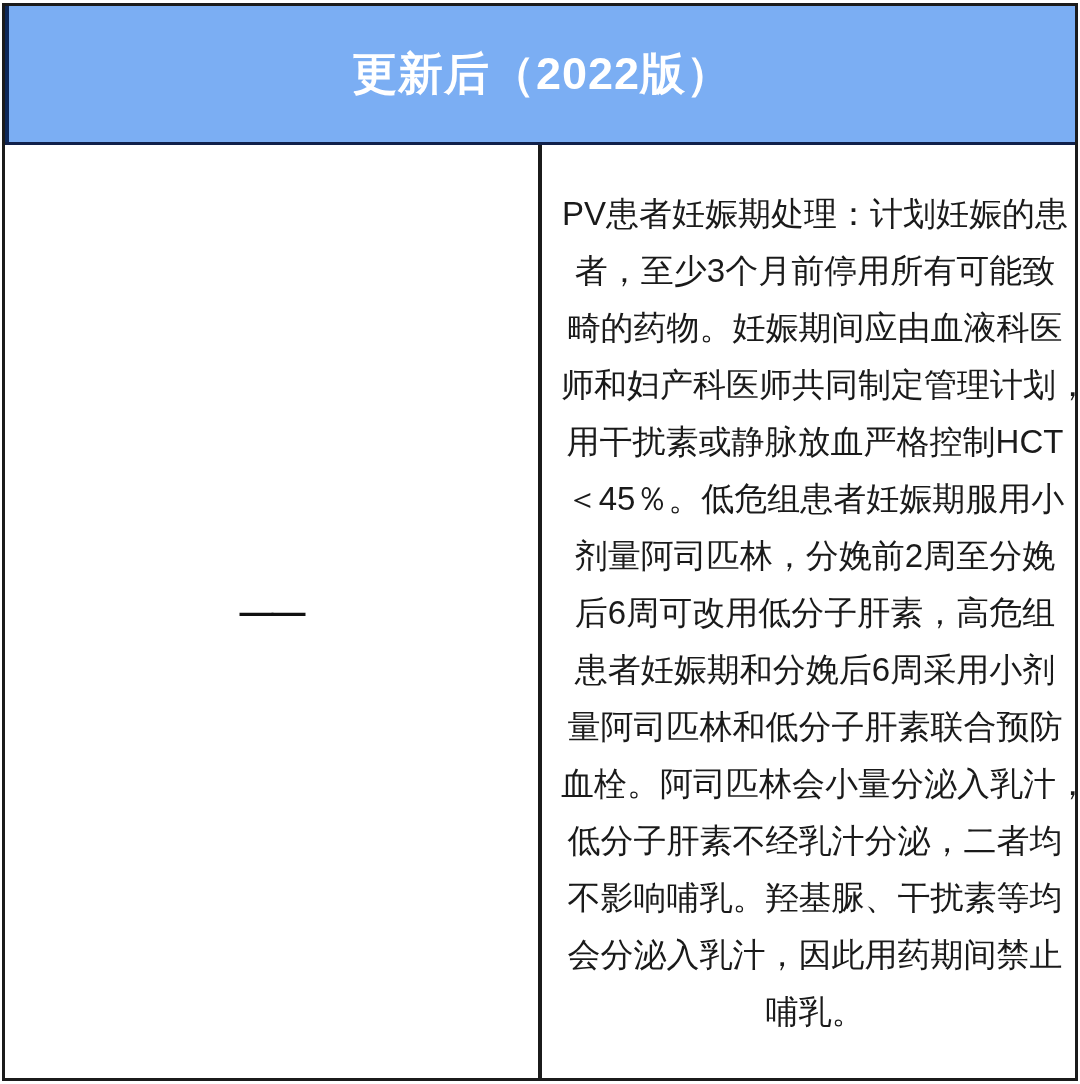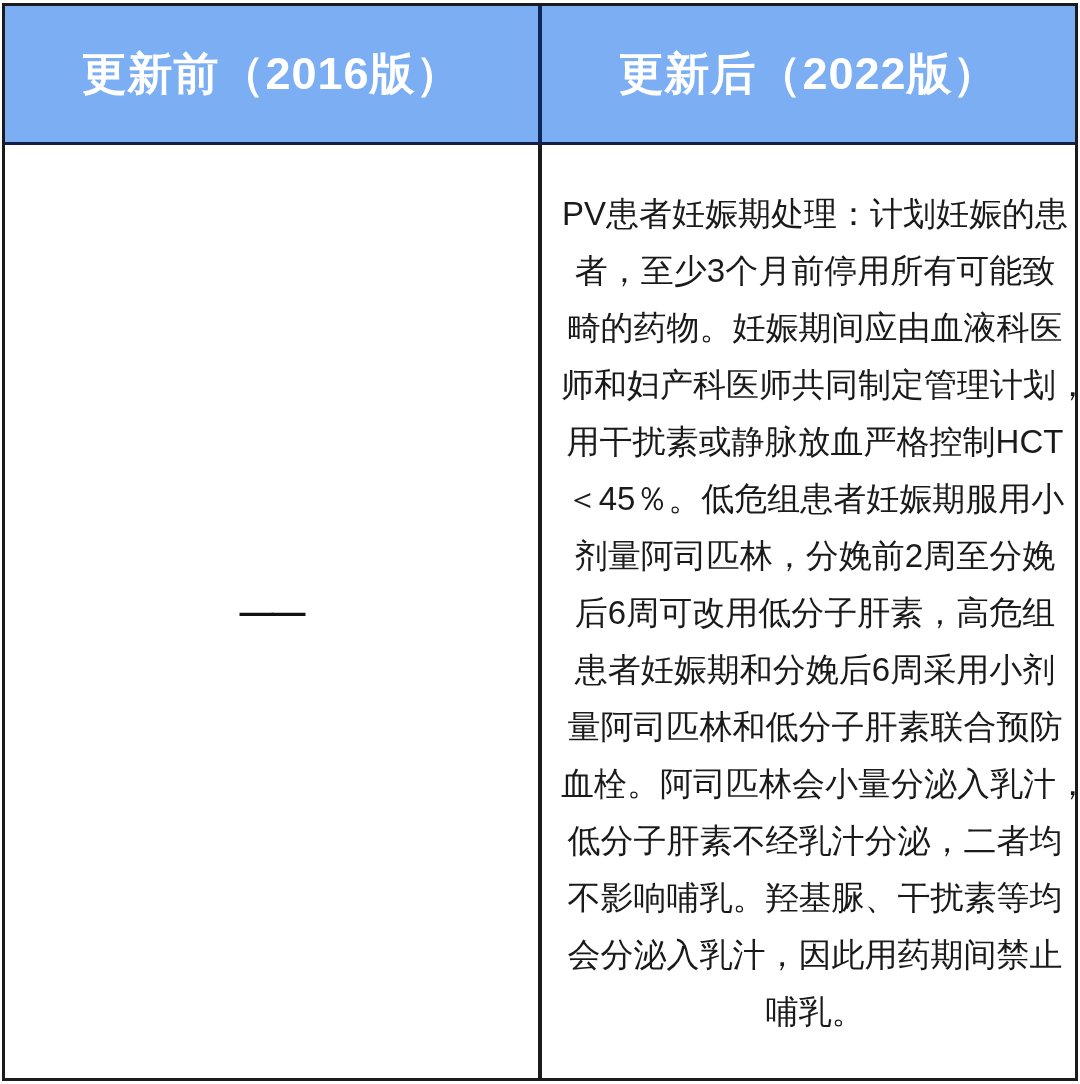--- a/index.html
+++ b/index.html
@@ -89,21 +89,20 @@
     text-align: center;
   }
 </style>
 </head>
 <body>
 
 <div class="page">
   <div class="cmp-table">
 
     <div class="header-row">
-      <div class="header-cell col-left">更新前（2016版）</div>
       <div class="v-divider-header"></div>
       <div class="header-cell col-right">更新后（2022版）</div>
     </div>
 
     <div class="body-row">
       <div class="body-cell-left">
         <span class="dash">——</span>
       </div>
       <div class="v-divider-body"></div>
       <div class="body-cell-right">

